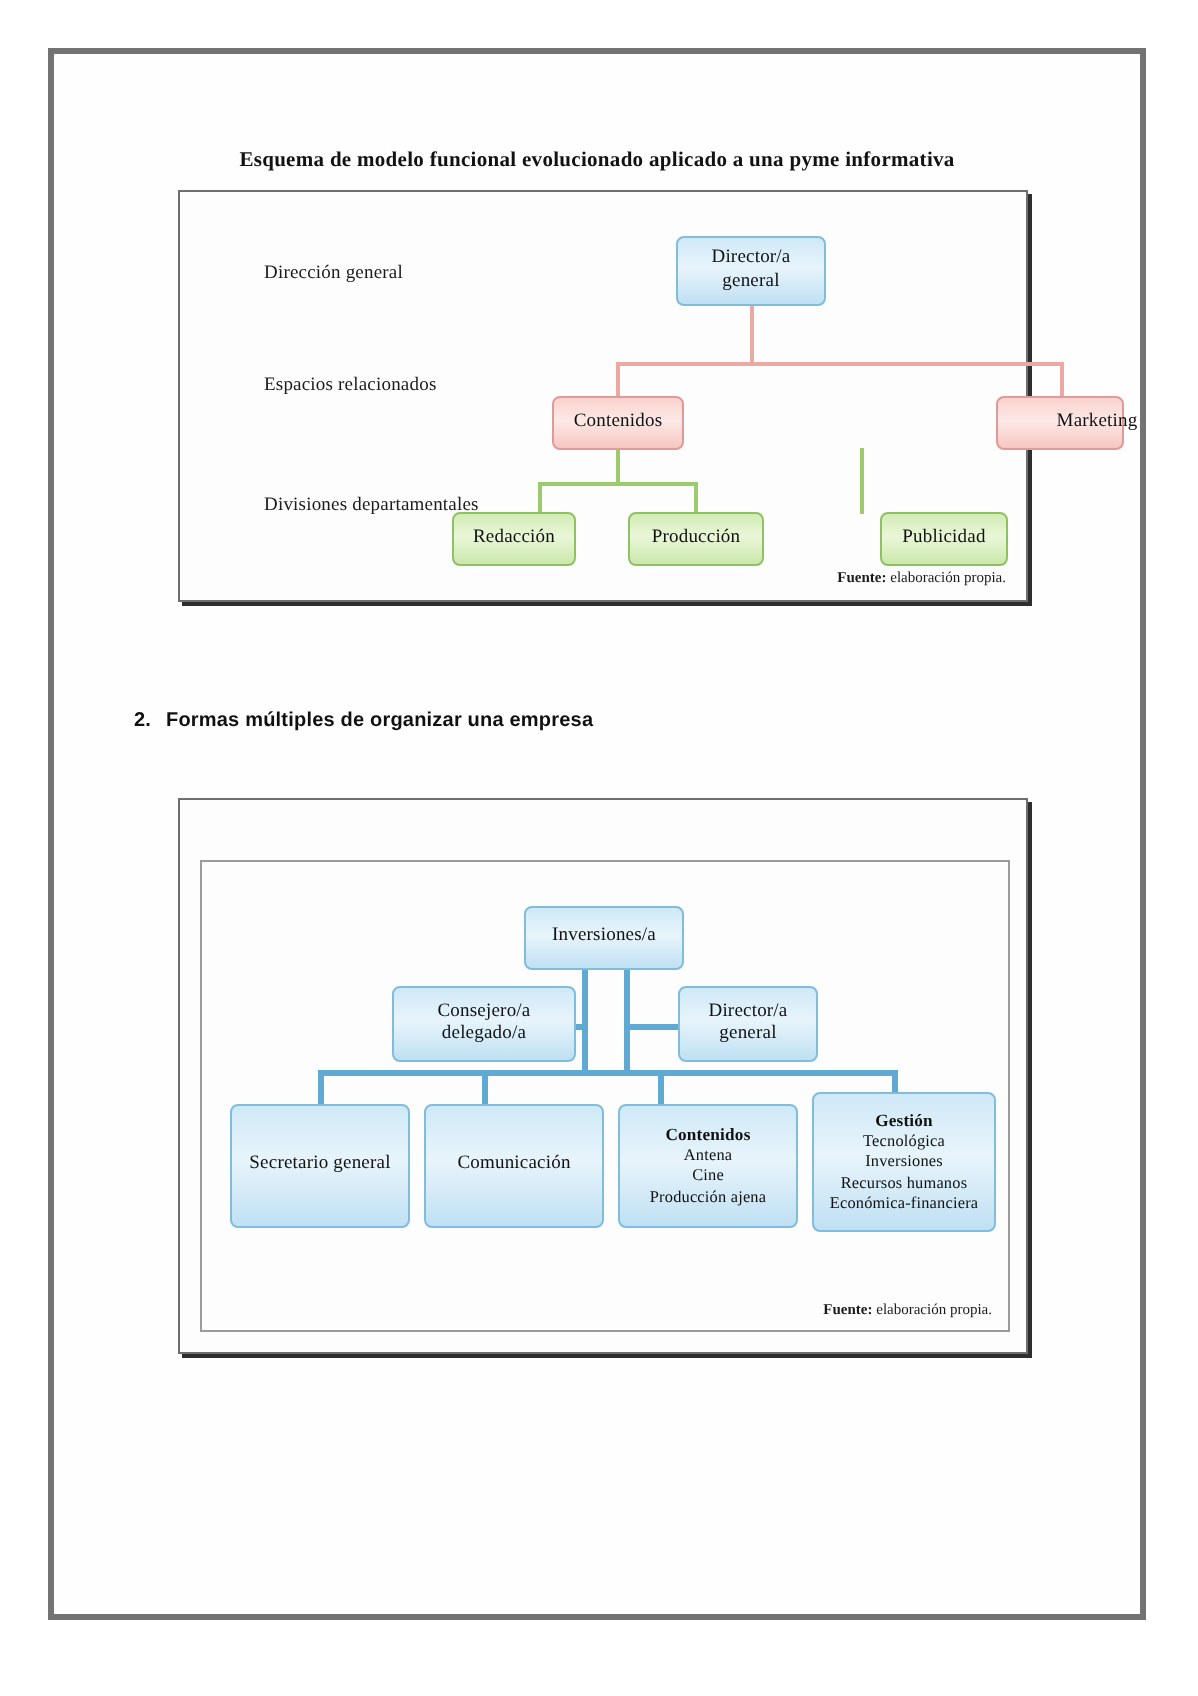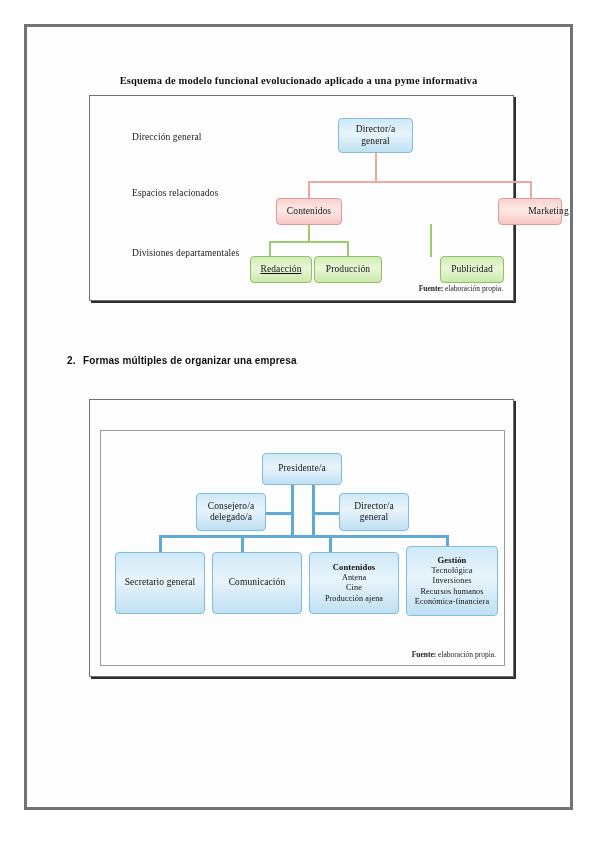--- a/index.html
+++ b/index.html
@@ -216,21 +216,21 @@
           <span>
             <span>Director/a</span><br>
             <span>general</span>
           </span>
         </div>
 
         <div class="node node-pink" style="left:186px; top:102px; width:66px; height:27px;">Contenidos</div>
 
         <div class="node node-pink" style="left:408px; top:102px; width:64px; height:27px;padding-left:40px;">Marketing</div>
 
-        <div class="node node-green" style="left:160px; top:160px; width:62px; height:27px;text-decoration:underline;">Redacción</div>
+        <div class="node node-green" style="left:136px; top:160px; width:62px; height:27px;">Redacción</div>
 
         <div class="node node-green" style="left:224px; top:160px; width:68px; height:27px;">Producción</div>
 
         <div class="node node-green" style="left:308px; top:160px; width:64px; height:27px;margin-left:42px;">Publicidad</div>
 
         <div class="source-note" style="right:10px; bottom:7px;">
           <b>Fuente:</b><span> elaboración propia.</span>
         </div>
 
       </div>
@@ -254,23 +254,23 @@
             <div class="conn c-blue" style="left:211px; top:81px; width:32px; height:2.6px;"></div>
 
             <div class="conn c-blue" style="left:58px; top:104px; width:155px; height:2.6px;"></div>
             <div class="conn c-blue" style="left:58px; top:104px; width:2.6px; height:18px;"></div>
             <div class="conn c-blue" style="left:140px; top:104px; width:2.6px; height:18px;"></div>
 
             <div class="conn c-blue" style="left:190px; top:104px; width:158px; height:2.6px;"></div>
             <div class="conn c-blue" style="left:228px; top:104px; width:2.6px; height:18px;"></div>
             <div class="conn c-blue" style="left:345px; top:104px; width:2.6px; height:18px;"></div>
 
-            <div class="node node-blue" style="left:161px; top:22px; width:80px; height:32px;">Presidente/a</div>
-
-            <div class="node node-blue" style="left:95px; top:62px; width:70px; height:38px;">
+            <div class="node node-blue" style="left:161px; top:22px; width:80px; height:32px;">Inversiones/a</div>
+
+            <div class="node node-blue" style="left:95px; top:62px; width:92px; height:38px;">
               <span>
                 <span>Consejero/a</span><br>
                 <span>delegado/a</span>
               </span>
             </div>
 
             <div class="node node-blue" style="left:238px; top:62px; width:70px; height:38px;">
               <span>
                 <span>Director/a</span><br>
                 <span>general</span>

